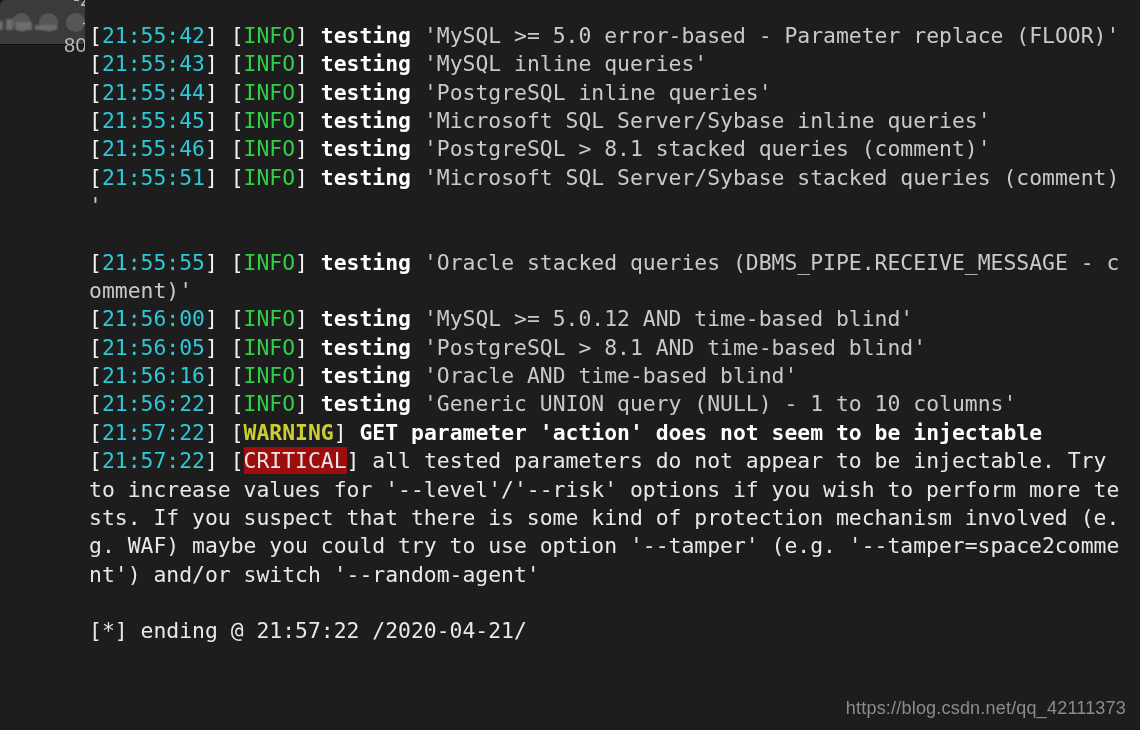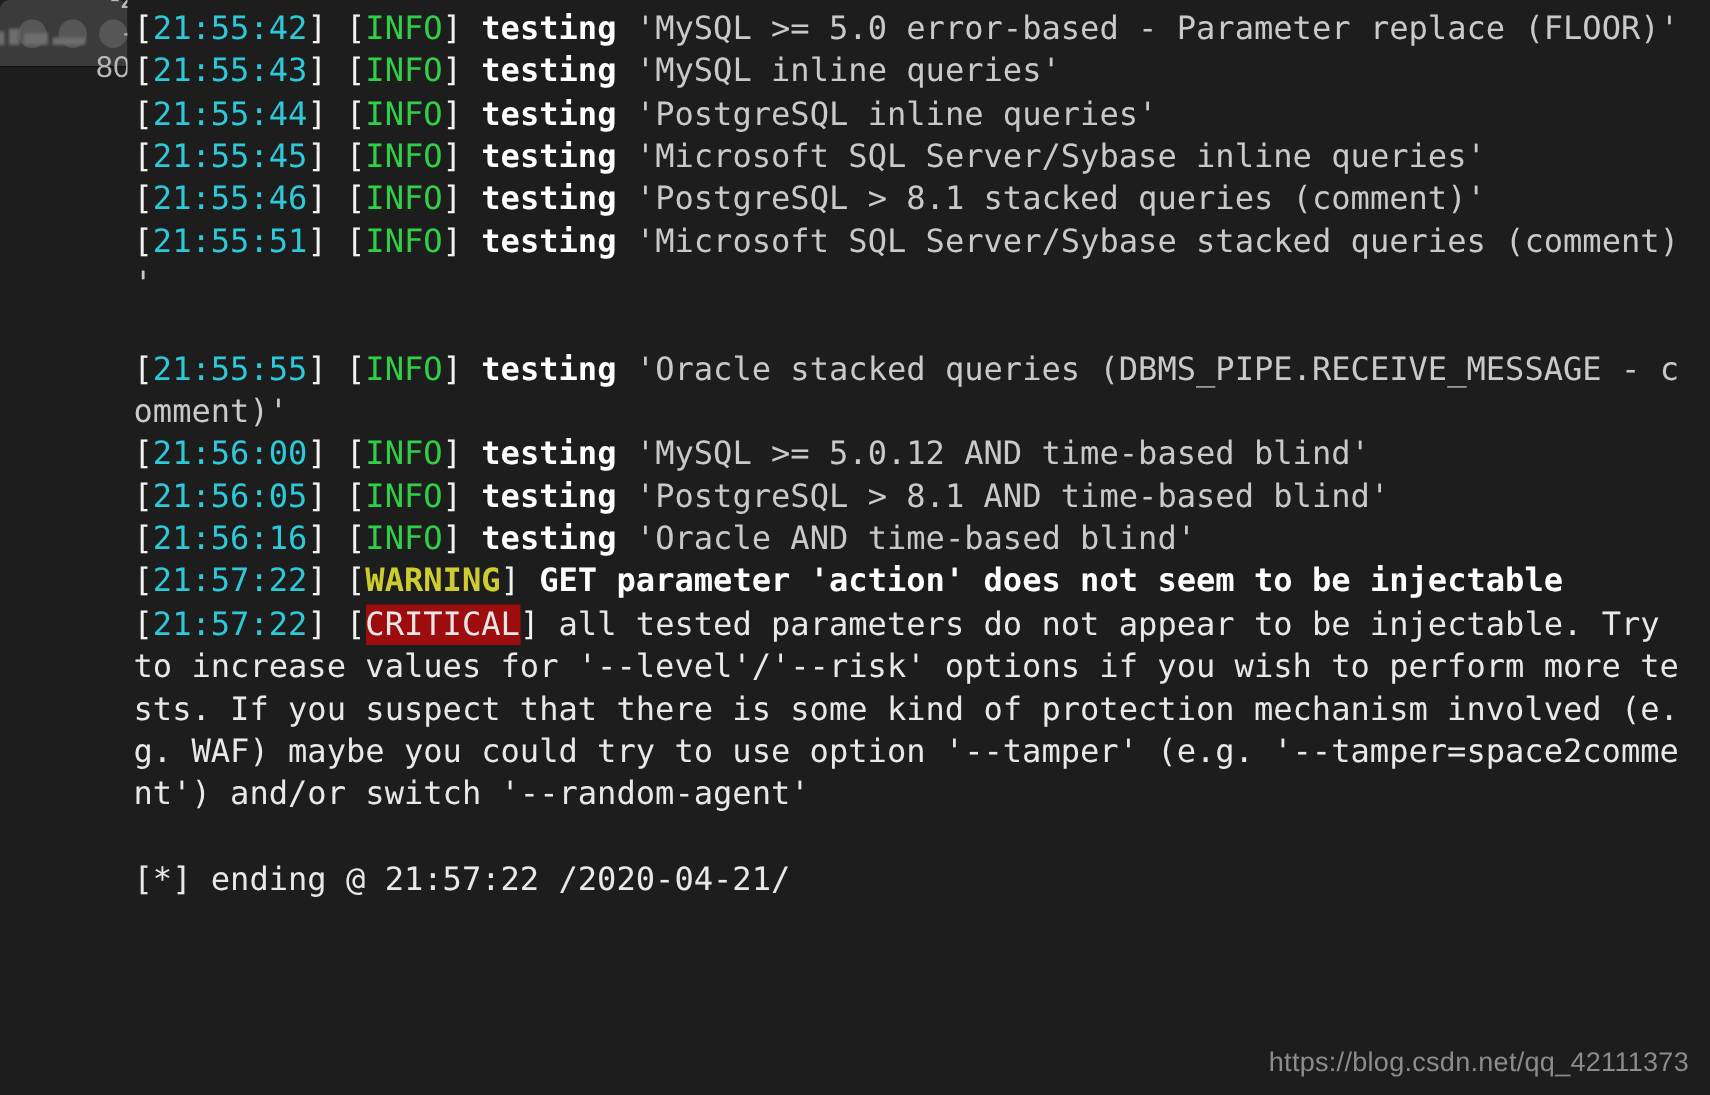--- a/index.html
+++ b/index.html
@@ -68,21 +68,21 @@
   .tr1 { width: 14px; height: 9px; }
   .tr2 { width: 7px;  height: 11px; }
   .tr3 { width: 16px; height: 8px; }
   .tr4 { width: 22px; height: 5px; }
   .title-text { color: #b9b9b9; }
 
   
   .screen {
     flex: 1 1 auto;
     background: #1d1d1d;
-    padding: 6px 0 0 4px;
+    padding: 22px 0 0 4px;
     font-size: 21.4px;
     line-height: 28.35px;
     color: #d8d8d8;
     letter-spacing: 0px;
     overflow: hidden;
     position: relative;
   }
   .line {
     white-space: pre;
     height: 28.35px;
@@ -161,20 +161,21 @@
 
     <div class="line body">omment)'</div>
 
     <div class="line"><span class="brk">[</span><span class="ts">21:56:00</span><span class="brk">] [</span><span class="info">INFO</span><span class="brk">] </span><span class="kw">testing</span><span class="body"> 'MySQL &gt;= 5.0.12 AND time-based blind'</span></div>
 
     <div class="line"><span class="brk">[</span><span class="ts">21:56:05</span><span class="brk">] [</span><span class="info">INFO</span><span class="brk">] </span><span class="kw">testing</span><span class="body"> 'PostgreSQL &gt; 8.1 AND time-based blind'</span></div>
 
 
     <div class="line"><span class="brk">[</span><span class="ts">21:56:16</span><span class="brk">] [</span><span class="info">INFO</span><span class="brk">] </span><span class="kw">testing</span><span class="body"> 'Oracle AND time-based blind'</span></div>
 
+    <div class="line"><span class="brk">[</span><span class="ts">21:56:22</span><span class="brk">] [</span><span class="info">INFO</span><span class="brk">] </span><span class="kw">testing</span><span class="body"> 'Generic UNION query (NULL) - 1 to 10 columns'</span></div>
 
     <div class="line"><span class="brk">[</span><span class="ts">21:57:22</span><span class="brk">] [</span><span class="warn">WARNING</span><span class="brk">]</span><span class="bodyb"> GET parameter 'action' does not seem to be injectable</span></div>
 
     <div class="line"><span class="brk">[</span><span class="ts">21:57:22</span><span class="brk">] [</span><span class="crit">CRITICAL</span><span class="brk">]</span><span class="plain"> all tested parameters do not appear to be injectable. Try</span></div>
 
     <div class="line plain">to increase values for '--level'/'--risk' options if you wish to perform more te</div>
     <div class="line plain">sts. If you suspect that there is some kind of protection mechanism involved (e.</div>
     <div class="line plain">g. WAF) maybe you could try to use option '--tamper' (e.g. '--tamper=space2comme</div>
     <div class="line plain">nt') and/or switch '--random-agent'</div>
 

